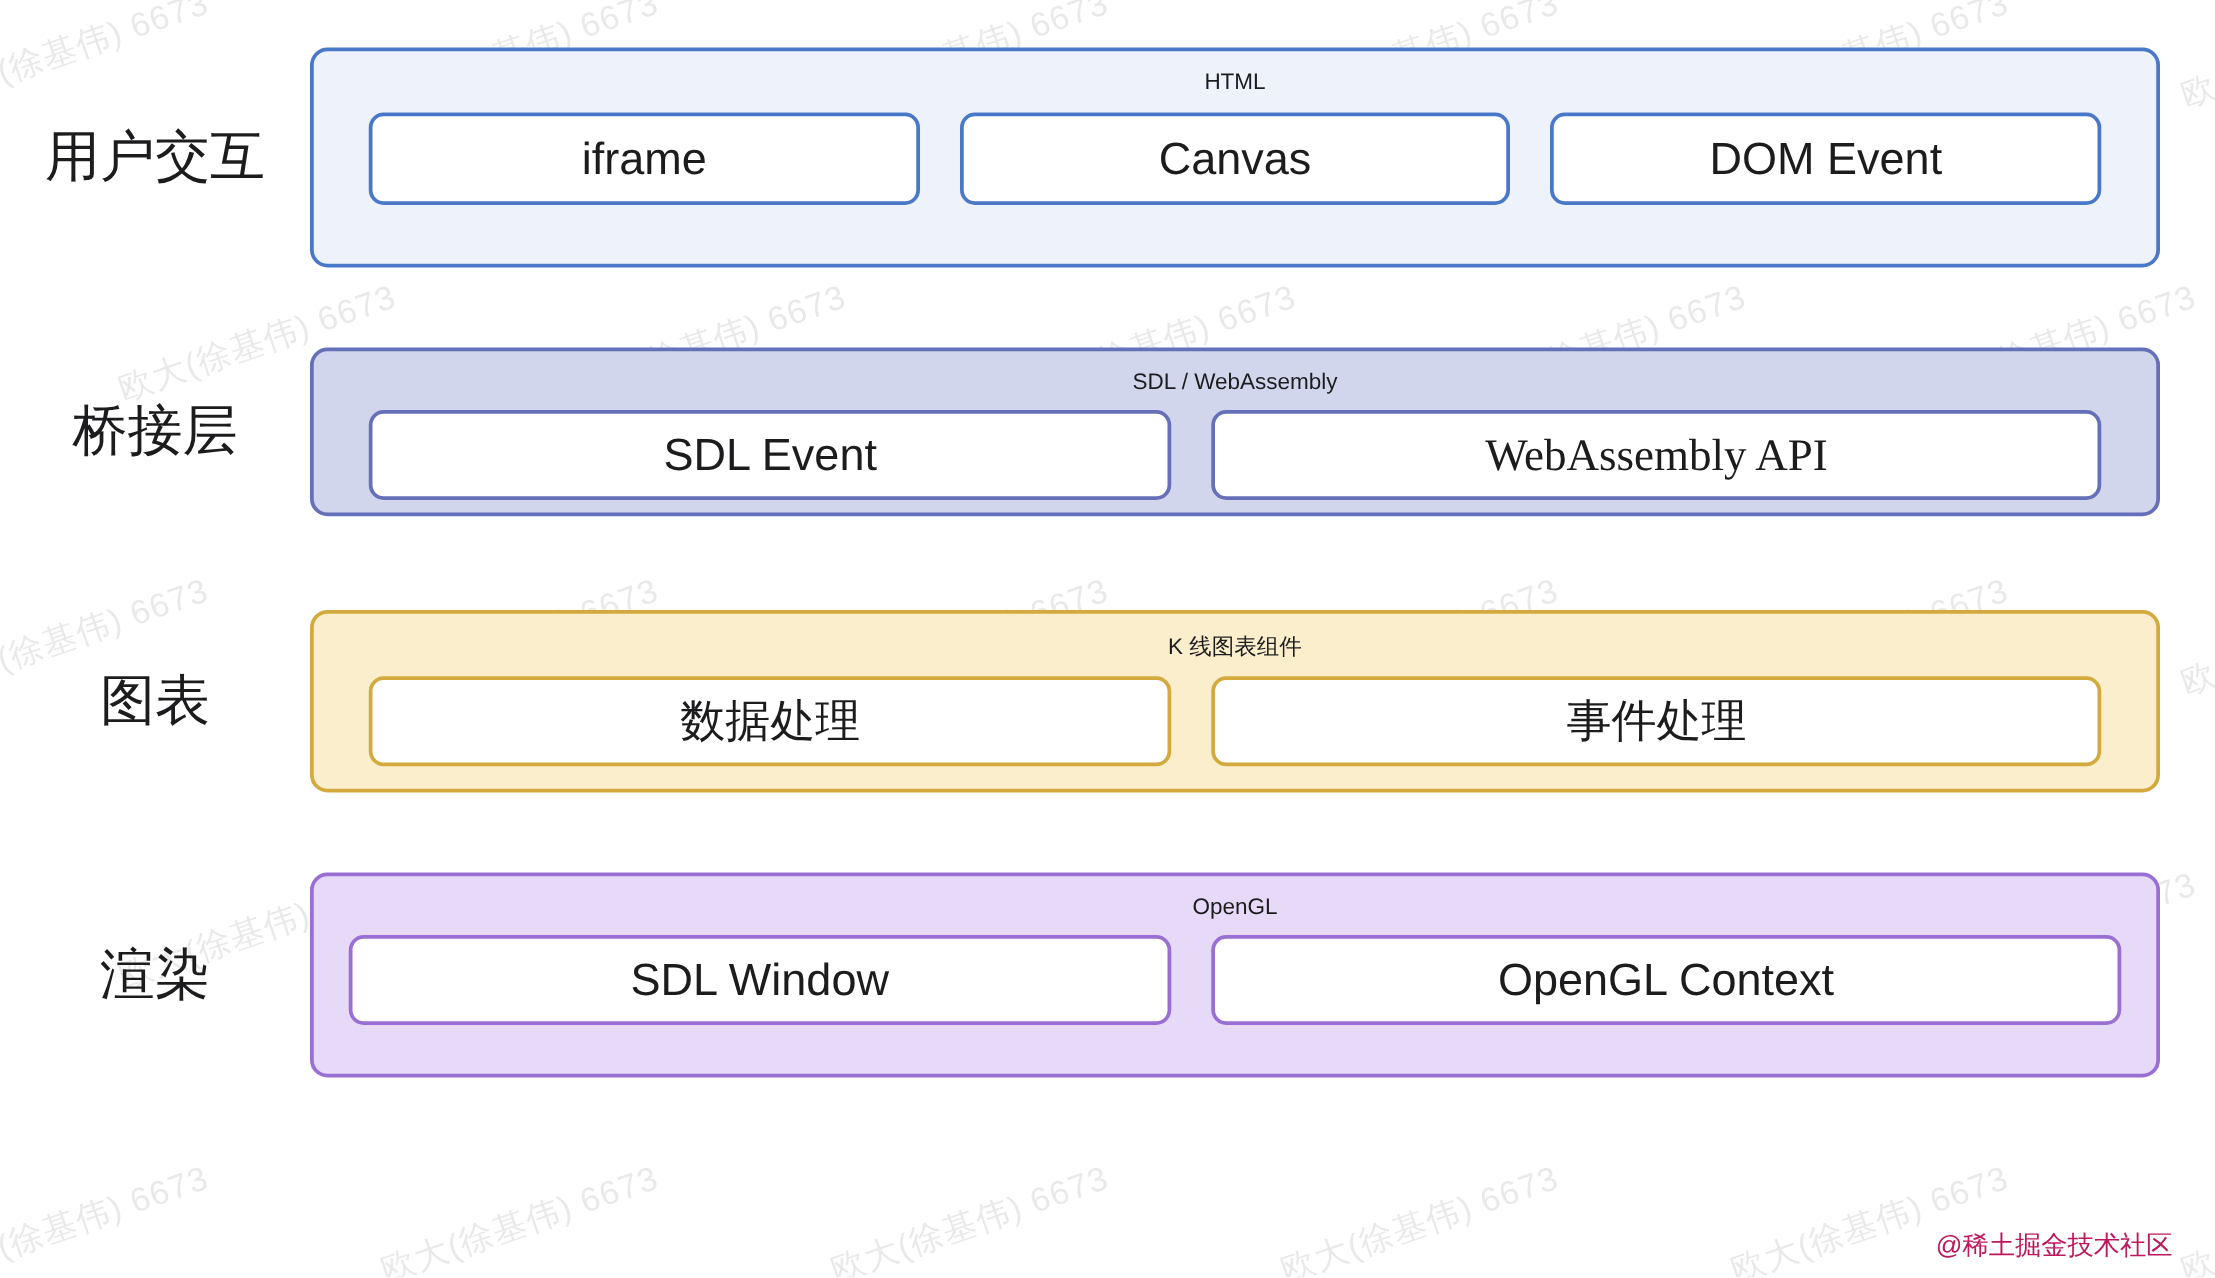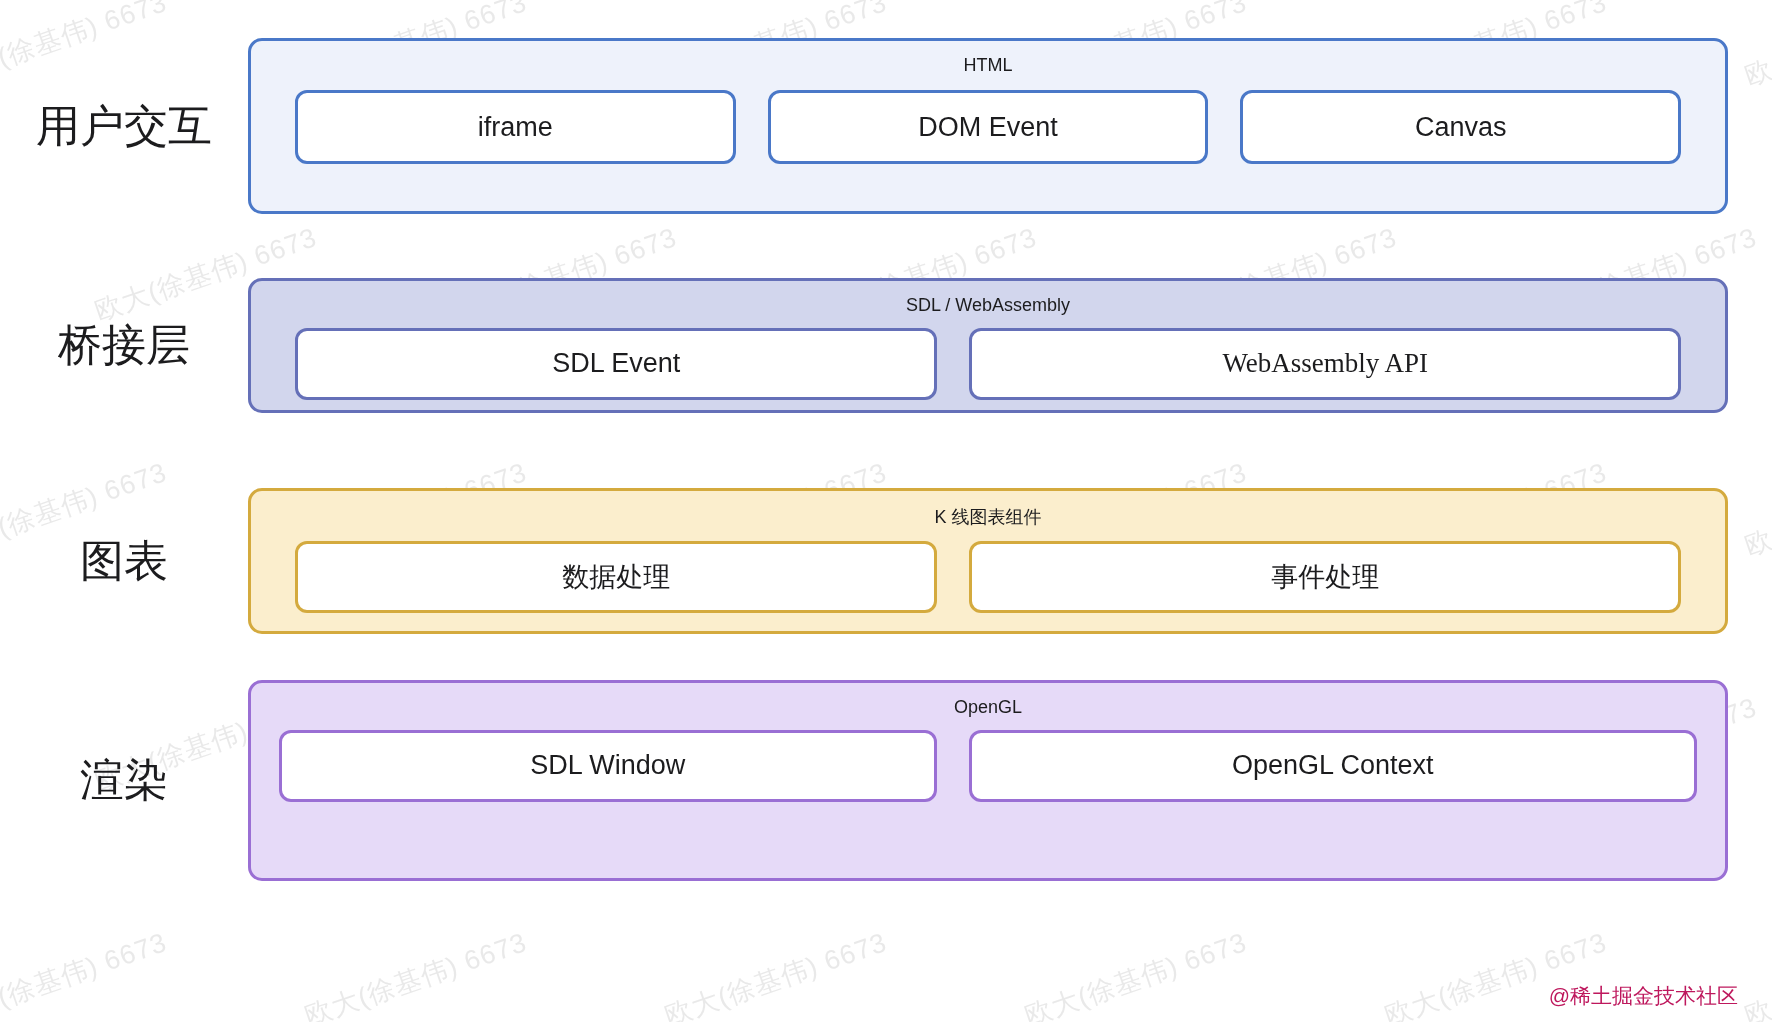--- a/index.html
+++ b/index.html
@@ -90,21 +90,21 @@
 
   .child-box {
     flex: 1 1 0;
     background: #ffffff;
     border-style: solid;
     border-width: 3px;
     border-radius: 12px;
     display: flex;
     align-items: center;
     justify-content: center;
-    font-size: 27px;
+    font-size: 36px;
     color: #1c1c1e;
     text-align: center;
   }
 
   
   #row-user       { top: 38px; height: 176px; }
   #row-user .panel        { height: 176px; padding: 14px 44px 20px; border-color: #4a78c8; background: #eef2fb; }
   #row-user .panel-title  { margin-bottom: 14px; }
   #row-user .child-box    { border-color: #4a78c8; height: 74px; }
 
@@ -112,21 +112,21 @@
   #row-bridge .panel      { height: 135px; padding: 14px 44px 20px; border-color: #6570b8; background: #d2d6ed; }
   #row-bridge .panel-title{ margin-bottom: 12px; }
   #row-bridge .child-box  { border-color: #6570b8; height: 72px; }
 
   #row-chart      { top: 478px; height: 166px; }
   #row-chart .panel       { height: 146px; padding: 14px 44px 20px; border-color: #d4aa3e; background: #fbeecd; }
   #row-chart .panel-title { margin-bottom: 12px; }
   #row-chart .child-box   { border-color: #d4aa3e; height: 72px; }
 
   #row-render     { top: 698px; height: 164px; }
-  #row-render .panel      { height: 201px; padding: 14px 28px 20px; border-color: #9a6fd4; background: #e6daf8; }
+  #row-render .panel      { height: 164px; padding: 14px 28px 20px; border-color: #9a6fd4; background: #e6daf8; }
   #row-render .panel-title{ margin-bottom: 12px; }
   #row-render .child-box  { border-color: #9a6fd4; height: 72px; }
 
   
   #row-bridge .child-box:nth-child(1) { flex: 0 0 calc(47.5% - 16px); }
   #row-bridge .child-box:nth-child(2) { flex: 1 1 auto; font-family: Liberation Serif, serif; }
   #row-chart  .child-box:nth-child(1) { flex: 0 0 calc(47.5% - 16px); }
   #row-chart  .child-box:nth-child(2) { flex: 1 1 auto; }
   #row-render .child-box:nth-child(1) { flex: 0 0 calc(47.5% - 16px); }
   #row-render .child-box:nth-child(2) { flex: 1 1 auto; }
@@ -177,22 +177,22 @@
       <div class="watermark-tile" style="left: 1380px; top: 1000px; color: rgb(216, 216, 216); transform: rotate(-19deg);">欧大(徐基伟) 6673</div>
       <div class="watermark-tile" style="left: 1740px; top: 1000px; color: rgb(216, 216, 216); transform: rotate(-19deg);">欧大(徐基伟) 6673</div>
     </div>
 
   <div class="row" id="row-user">
     <div class="row-label">用户交互</div>
     <div class="panel">
       <div class="panel-title">HTML</div>
       <div class="panel-children">
         <div class="child-box">iframe</div>
+        <div class="child-box">Canvas</div>
         <div class="child-box">DOM Event</div>
-        <div class="child-box">Canvas</div>
       </div>
     </div>
   </div>
 
   <div class="row" id="row-bridge">
     <div class="row-label">桥接层</div>
     <div class="panel">
       <div class="panel-title">SDL / WebAssembly</div>
       <div class="panel-children">
         <div class="child-box">SDL Event</div>

